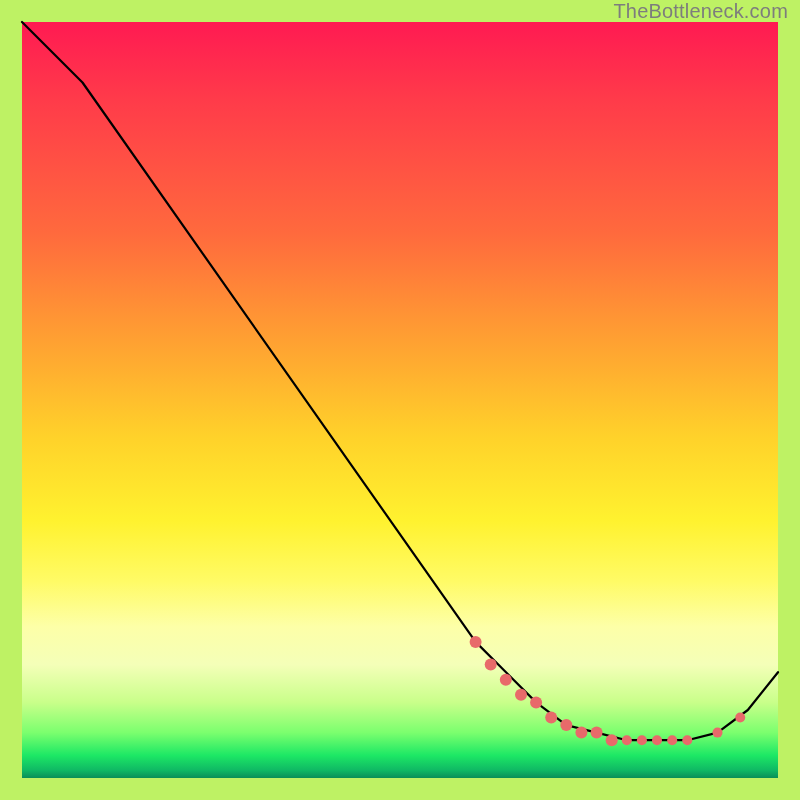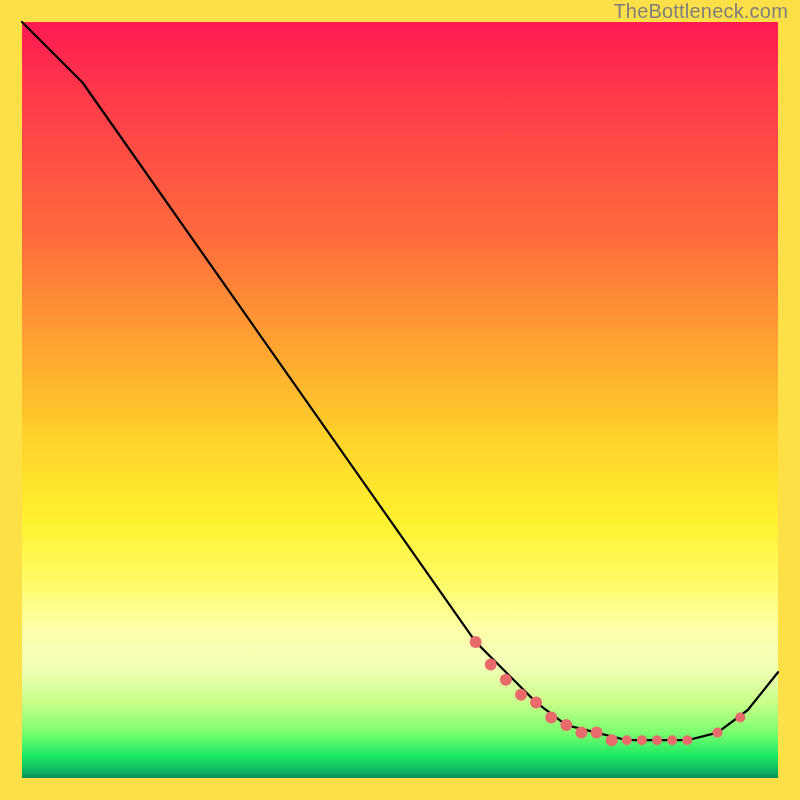--- a/index.html
+++ b/index.html
@@ -8,21 +8,21 @@
     width: 800px;
     height: 800px;
     background: #000;
     overflow: hidden;
     font-family: Arial, Helvetica, sans-serif;
   }
   .frame {
     position: relative;
     width: 800px;
     height: 800px;
-    background: #fde047;
+    background: #bef264;
   }
   .plot {
     position: absolute;
     left: 22px;
     top: 22px;
     width: 756px;
     height: 756px;
     
     background: linear-gradient(
       to bottom,

